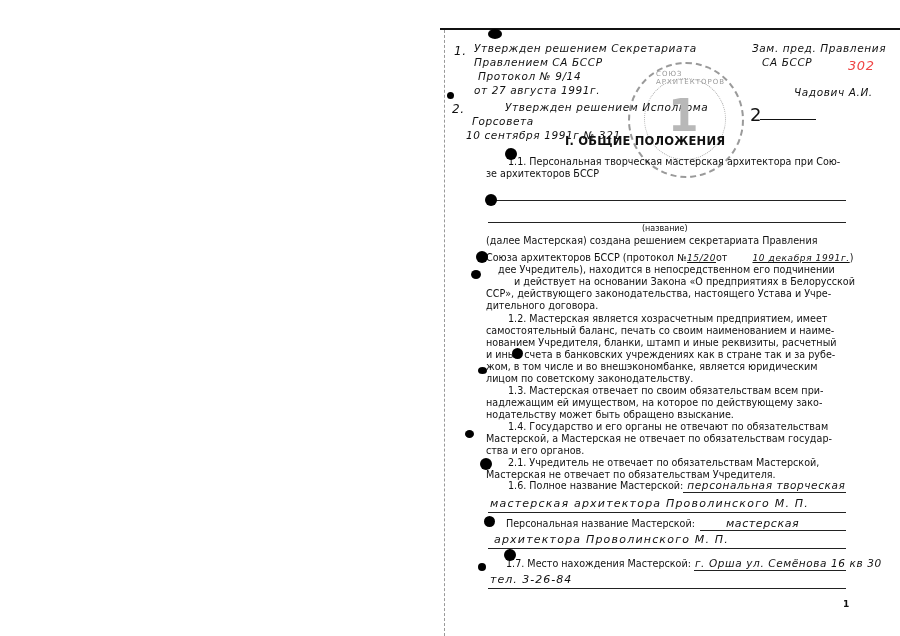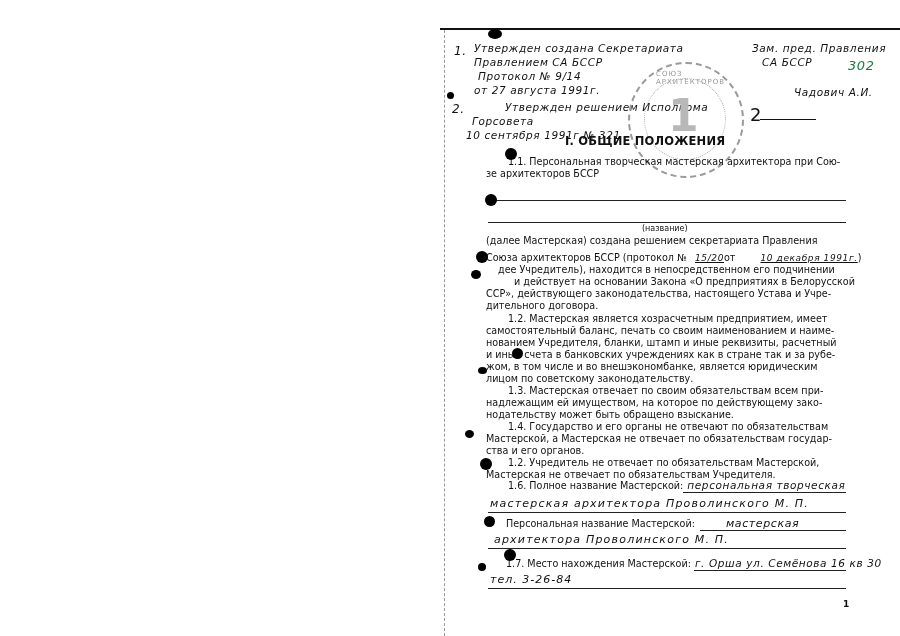--- a/index.html
+++ b/index.html
@@ -15,21 +15,21 @@
     }
     .dotted-edge {
       position: absolute; left: 14px; top: 30px; width: 0; height: 606px;
       border-left: 1px dashed #999;
     }
     .hw {
       position: absolute; font-family: "DejaVu Sans", sans-serif; font-style: italic;
       font-size: 10.5px; letter-spacing: 0.6px; color: #111; white-space: nowrap;
     }
     .hw-num { font-size: 12px; }
-    .hw-faint { color: #15803d; font-size: 13px; }
+    .hw-faint { color: #ef4444; font-size: 13px; }
     .stamp {
       position: absolute; left: 628px; top: 62px; width: 112px; height: 112px;
       border: 2px dashed #9a9a9a; border-radius: 50%;
     }
     .stamp-inner {
       position: absolute; left: 14px; top: 14px; width: 80px; height: 80px;
       border: 1px dotted #aaa; border-radius: 50%;
     }
     .stamp-digit {
       position: absolute; left: 38px; top: 26px; font-size: 44px; color: #b8b8b8; font-weight: bold;
@@ -55,21 +55,21 @@
   </style>
 </head>
 <body>
 
 <div class="page">
   <div class="top-rule"></div>
   <div class="dotted-edge"></div>
 </div>
 
 <div class="hw hw-num" style="left:454px; top:44px;">1.</div>
-<div class="hw" style="left:474px; top:42px;">Утвержден создана Секретариата</div>
+<div class="hw" style="left:474px; top:42px;">Утвержден решением Секретариата</div>
 <div class="hw" style="left:474px; top:56px;">Правлением СА БССР</div>
 <div class="hw" style="left:478px; top:70px;">Протокол № 9/14</div>
 <div class="hw" style="left:474px; top:84px;">от 27 августа 1991г.</div>
 
 <div class="hw hw-num" style="left:452px; top:102px;">2.</div>
 <div class="hw" style="left:472px; top:101px;margin-left:33px;">Утвержден решением Исполкома</div>
 <div class="hw" style="left:472px; top:115px;">Горсовета</div>
 <div class="hw" style="left:466px; top:129px;">10 сентября 1991г № 321</div>
 
 <div class="hw" style="left:752px; top:42px;">Зам. пред. Правления</div>
@@ -88,21 +88,21 @@
 <div class="section-title">I. ОБЩИЕ ПОЛОЖЕНИЯ</div>
 
 <div class="p indent" style="top:156px;">1.1. Персональная творческая мастерская архитектора при Сою-</div>
 <div class="p" style="top:168px;">зе архитекторов БССР</div>
 <div class="rule" style="left:490px; top:200px; width:356px;"></div>
 <div class="rule" style="left:488px; top:222px; width:358px;"></div>
 <div class="caption" style="left:642px; top:224px;">(название)</div>
 
 <div class="p" style="top:235px;">(далее Мастерская) создана решением секретариата Правления</div>
 <div class="p" style="top:252px; width:auto;">
-  <span>Союза архитекторов БССР (протокол №</span><span class="hw" style="position:static; text-decoration:underline; font-size:9px;padding-left:8px;">15/20</span><span>от</span><span class="hw" style="position:static; text-decoration:underline; font-size:9px;margin-left:25px;">10 декабря 1991г.</span><span>)</span>
+  <span>Союза архитекторов БССР (протокол №</span><span class="hw" style="position:static; text-decoration:underline; font-size:9px;">15/20</span><span>от</span><span class="hw" style="position:static; text-decoration:underline; font-size:9px;margin-left:25px;">10 декабря 1991г.</span><span>)</span>
 </div>
 <div class="p" style="top:264px; left:498px; width:348px;">дее Учредитель), находится в непосредственном его подчинении</div>
 <div class="p" style="top:276px;padding-left:28px;">и действует на основании Закона «О предприятиях в Белорусской</div>
 <div class="p" style="top:288px;">ССР», действующего законодательства, настоящего Устава и Учре-</div>
 <div class="p" style="top:300px;">дительного договора.</div>
 
 <div class="p indent" style="top:313px;">1.2. Мастерская является хозрасчетным предприятием, имеет</div>
 <div class="p" style="top:325px;">самостоятельный баланс, печать со своим наименованием и наиме-</div>
 <div class="p" style="top:337px;">нованием Учредителя, бланки, штамп и иные реквизиты, расчетный</div>
 <div class="p" style="top:349px;">и иные счета в банковских учреждениях как в стране так и за рубе-</div>
@@ -110,21 +110,21 @@
 <div class="p" style="top:373px;">лицом по советскому законодательству.</div>
 
 <div class="p indent" style="top:385px;">1.3. Мастерская отвечает по своим обязательствам всем при-</div>
 <div class="p" style="top:397px;">надлежащим ей имуществом, на которое по действующему зако-</div>
 <div class="p" style="top:409px;">нодательству может быть обращено взыскание.</div>
 
 <div class="p indent" style="top:421px;">1.4. Государство и его органы не отвечают по обязательствам</div>
 <div class="p" style="top:433px;">Мастерской, а Мастерская не отвечает по обязательствам государ-</div>
 <div class="p" style="top:445px;">ства и его органов.</div>
 
-<div class="p indent" style="top:457px;">1.2. Учредитель не отвечает по обязательствам Мастерской,</div>
+<div class="p indent" style="top:457px;">2.1. Учредитель не отвечает по обязательствам Мастерской,</div>
 <div class="p" style="top:469px;">Мастерская не отвечает по обязательствам Учредителя.</div>
 
 <div class="fill-row" style="top:479px; left:508px;">
   <span>1.6. Полное название Мастерской:</span><span class="hw">персональная творческая</span>
 </div>
 <div class="rule" style="left:683px; top:492px; width:163px;"></div>
 <div class="hw" style="left:490px; top:497px; font-size:11px; letter-spacing:1.2px;">мастерская архитектора Проволинского М. П.</div>
 <div class="rule" style="left:488px; top:512px; width:358px;"></div>
 
 <div class="fill-row" style="top:517px; left:506px;">

